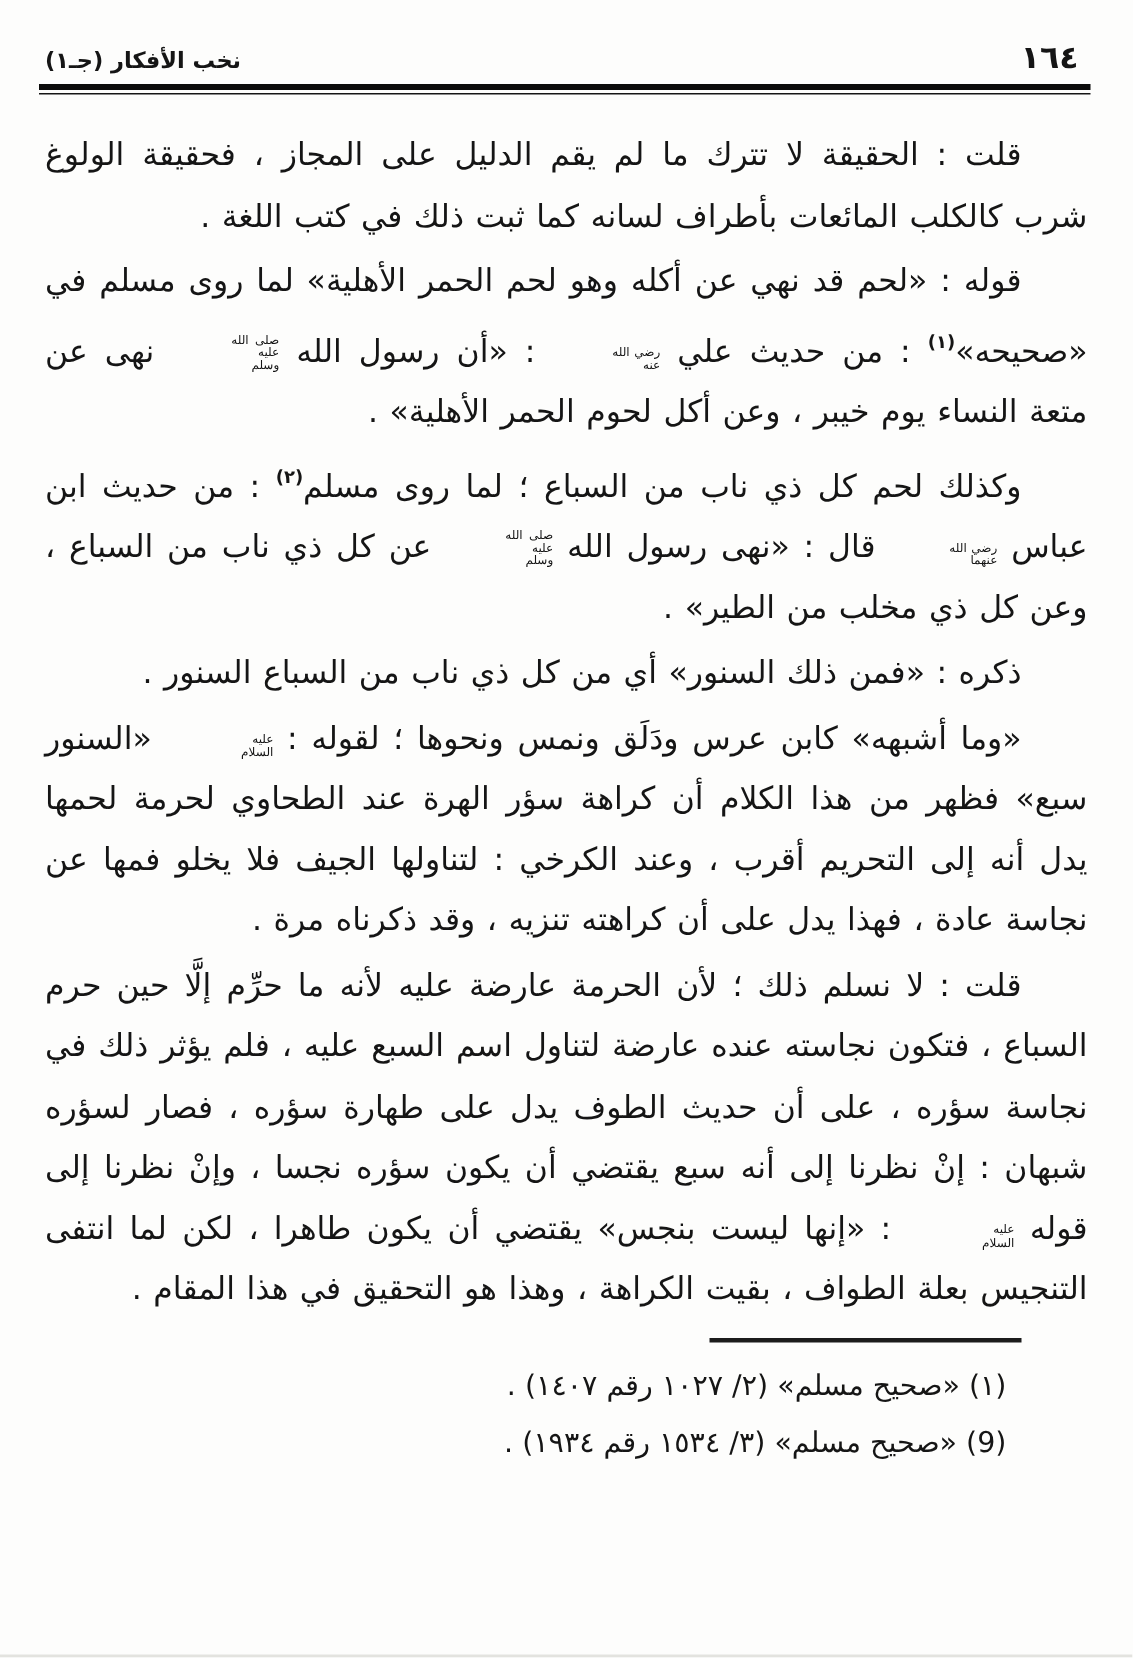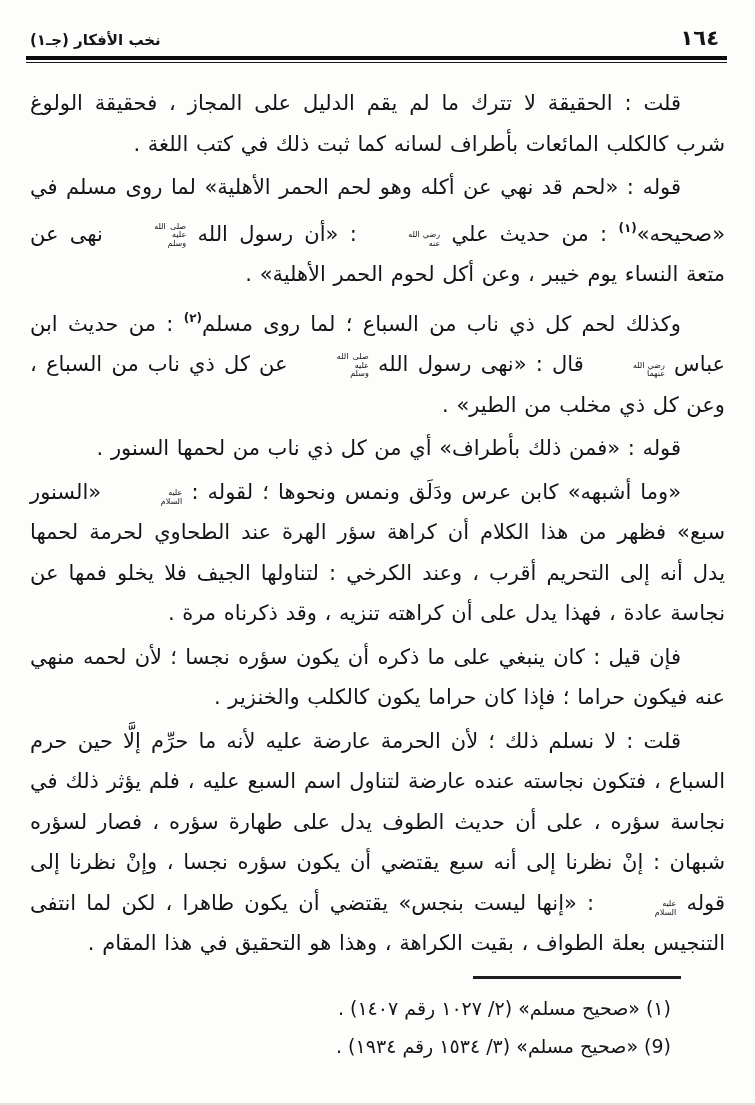--- a/index.html
+++ b/index.html
@@ -97,23 +97,22 @@
     <span class="pagenum">١٦٤</span>
     <span class="title">نخب الأفكار (جـ١)</span>
   </header>
 
   <div class="hdr-rule"></div>
 
   <main class="bodytext" id="paragraphs">
       <p class="para"><span class="seg-bold">قلت : </span><span class="seg">الحقيقة لا تترك ما لم يقم الدليل على المجاز ، فحقيقة الولوغ شرب كالكلب المائعات بأطراف لسانه كما ثبت ذلك في كتب اللغة .</span></p>
       <p class="para"><span class="seg-bold">قوله : «لحم قد نهي عن أكله وهو لحم الحمر الأهلية» لما روى مسلم في «صحيحه»</span><span class="fn-ref">(١)</span><span class="seg"> : من حديث علي </span><span class="honorific">رضي الله عنه</span><span class="seg"> : «أن رسول الله </span><span class="honorific">صلى الله عليه وسلم</span><span class="seg"> نهى عن متعة النساء يوم خيبر ، وعن أكل لحوم الحمر الأهلية» .</span></p>
       <p class="para"><span class="seg">وكذلك لحم كل ذي ناب من السباع ؛ </span><span class="seg-bold">لما روى مسلم</span><span class="fn-ref">(٢)</span><span class="seg"> : من حديث ابن عباس </span><span class="honorific">رضي الله عنهما</span><span class="seg"> قال : «نهى رسول الله </span><span class="honorific">صلى الله عليه وسلم</span><span class="seg"> عن كل ذي ناب من السباع ، وعن كل ذي مخلب من الطير» .</span></p>
-      <p class="para"><span class="seg-bold">قوله : «فمن ذلك بأطراف» </span><span class="seg">أي من كل ذي ناب من لحمها السنور .</span></p>
+      <p class="para"><span class="seg-bold">ذكره : «فمن ذلك السنور» </span><span class="seg">أي من كل ذي ناب من السباع السنور .</span></p>
       <p class="para"><span class="seg-bold">«وما أشبهه» </span><span class="seg">كابن عرس ودَلَق ونمس ونحوها ؛ لقوله : </span><span class="honorific">عليه السلام</span><span class="seg"> «السنور سبع» فظهر من هذا الكلام أن كراهة سؤر الهرة عند الطحاوي لحرمة لحمها يدل أنه إلى التحريم أقرب ، وعند الكرخي : لتناولها الجيف فلا يخلو فمها عن نجاسة عادة ، فهذا يدل على أن كراهته تنزيه ، وقد ذكرناه مرة .</span></p>
-      <p class="para"><span class="seg-bold">فإن قيل : </span><span class="seg">كان ينبغي على ما ذكره أن يكون سؤره نجسا ؛ لأن لحمه منهي عنه فيكون حراما ؛ فإذا كان حراما يكون كالكلب والخنزير .</span></p>
       <p class="para"><span class="seg-bold">قلت : </span><span class="seg">لا نسلم ذلك ؛ لأن الحرمة عارضة عليه لأنه ما حرِّم إلَّا حين حرم السباع ، فتكون نجاسته عنده عارضة لتناول اسم السبع عليه ، فلم يؤثر ذلك في نجاسة سؤره ، على أن حديث الطوف يدل على طهارة سؤره ، فصار لسؤره شبهان : إنْ نظرنا إلى أنه سبع يقتضي أن يكون سؤره نجسا ، وإنْ نظرنا إلى قوله </span><span class="honorific">عليه السلام</span><span class="seg"> : «إنها ليست بنجس» يقتضي أن يكون طاهرا ، لكن لما انتفى التنجيس بعلة الطواف ، بقيت الكراهة ، وهذا هو التحقيق في هذا المقام .</span></p>
     </main>
 
   <div class="fn-sep"></div>
 
   <section class="footnotes" id="footnotes">
       <div class="footnote">(١) «صحيح مسلم» (٢/ ١٠٢٧ رقم ١٤٠٧) .</div>
       <div class="footnote">(9) «صحيح مسلم» (٣/ ١٥٣٤ رقم ١٩٣٤) .</div>
     </section>
 

